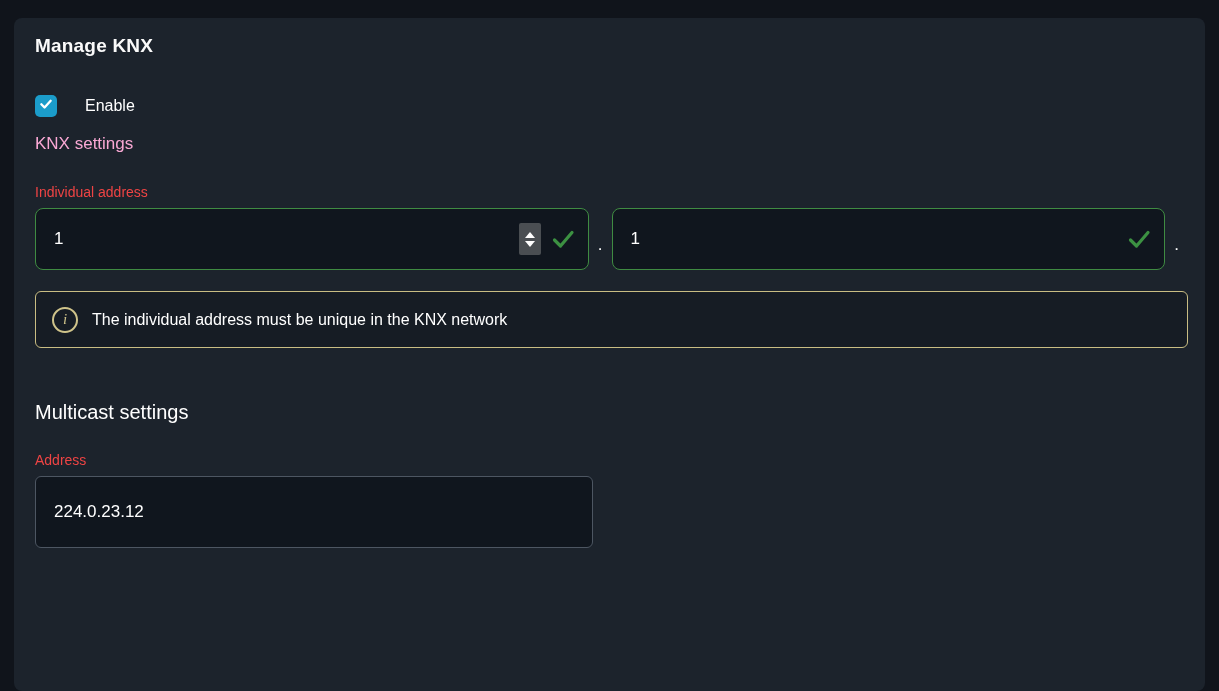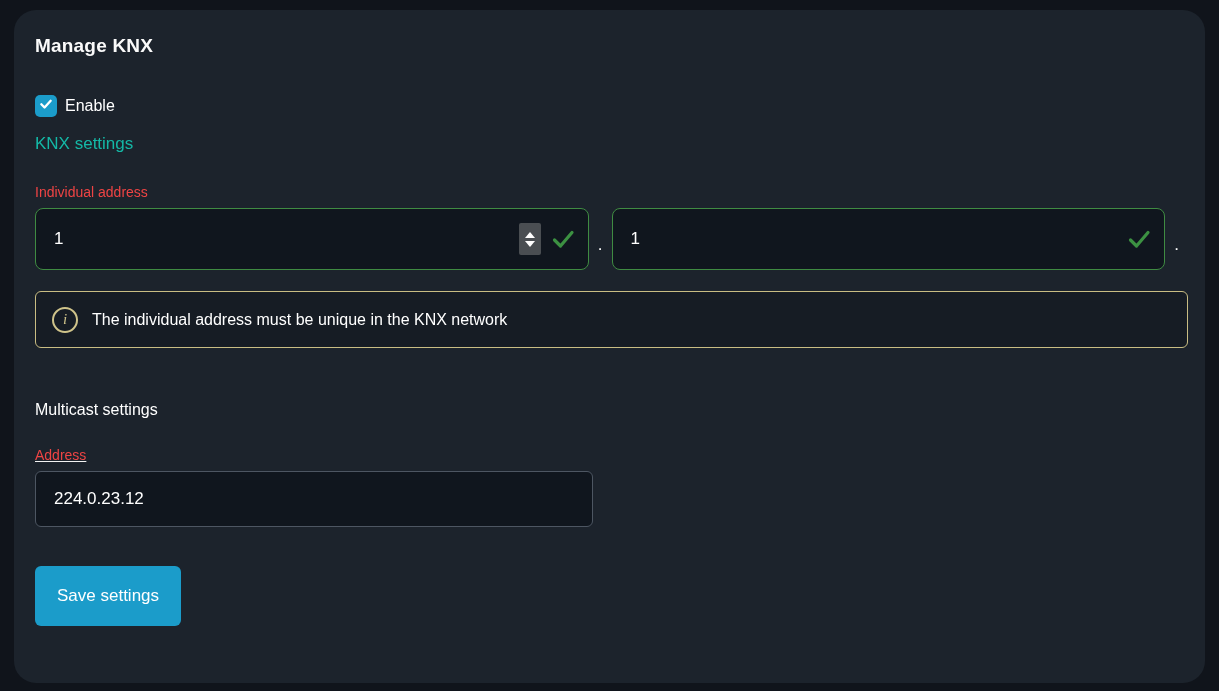--- a/index.html
+++ b/index.html
@@ -4,59 +4,59 @@
 <style>
   * { box-sizing: border-box; margin: 0; padding: 0; }
   html, body {
     width: 1219px; height: 691px;
     background: #10141b;
     font-family: "Liberation Sans", "DejaVu Sans", sans-serif;
     overflow: hidden;
   }
   .card {
     position: absolute;
-    left: 14px; top: 10px;
+    left: 14px; top: 18px;
     width: 1191px; height: 673px;
     background: #1c232c;
-    border-radius: 22px;
-    padding: 25px 17px 0 21px;
+    border-radius: 8px;
+    padding: 17px 17px 0 21px;
     color: #f2f2f2;
   }
   .page-title {
     font-size: 19px;
     font-weight: bold;
     color: #fafafa;
     letter-spacing: 0.2px;
   }
   
   .enable-row {
     margin-top: 38px;
     display: flex;
     align-items: center;
-    gap: 8px;
+    gap: 28px;
     text-align: center;
   }
   .checkbox {
     width: 22px; height: 22px;
     background: #1b9cca;
     border-radius: 5px;
     display: flex;
     align-items: center;
     justify-content: center;
     cursor: pointer;
     flex: 0 0 auto;
   }
   .checkbox svg { width: 14px; height: 14px; }
   .enable-label { font-size: 16px; color: #ffffff; }
 
   .section-heading {
     margin-top: 17px;
     font-size: 17px;
     font-weight: 400;
-    color: #14b8a6;
+    color: #f9a8d4;
   }
   .field-label {
     margin-top: 30px;
     font-size: 14px;
     color: #ef4444;
     margin-bottom: 8px;
   }
   
   .addr-row {
     display: flex;
@@ -133,32 +133,31 @@
     align-items: center;
     justify-content: center;
     flex: 0 0 auto;
     font-family: "Liberation Serif", "DejaVu Serif", serif;
     font-style: italic;
   }
   .info-text { font-size: 16px; color: #ffffff; }
 
   .multicast-heading {
     margin-top: 53px;
-    font-size: 16px;
+    font-size: 20px;
     font-weight: 400;
     color: #ffffff;
   }
   .multicast-grid {
     display: grid;
     grid-template-columns: 1fr 1fr;
     column-gap: 37px;
-    text-decoration: underline;
   }
   .text-input {
-    width: 100%; height: 56px;
+    width: 100%; height: 72px;
     background: #10161e;
     border: 1px solid #4d5662;
     border-radius: 6px;
     color: #ffffff;
     font-size: 17px;
     font-family: inherit;
     padding: 0 18px;
     outline: none;
   }
   .save-button {
@@ -236,15 +235,14 @@
 
   <div class="multicast-grid">
     <div>
       <div class="field-label" style="margin-top:28px">Address</div>
       <input class="text-input" type="text" value="224.0.23.12" style="">
     </div>
     <div>
     </div>
   </div>
 
-  <button class="save-button">Save settings</button>
 
 </div>
 
 </body></html>

